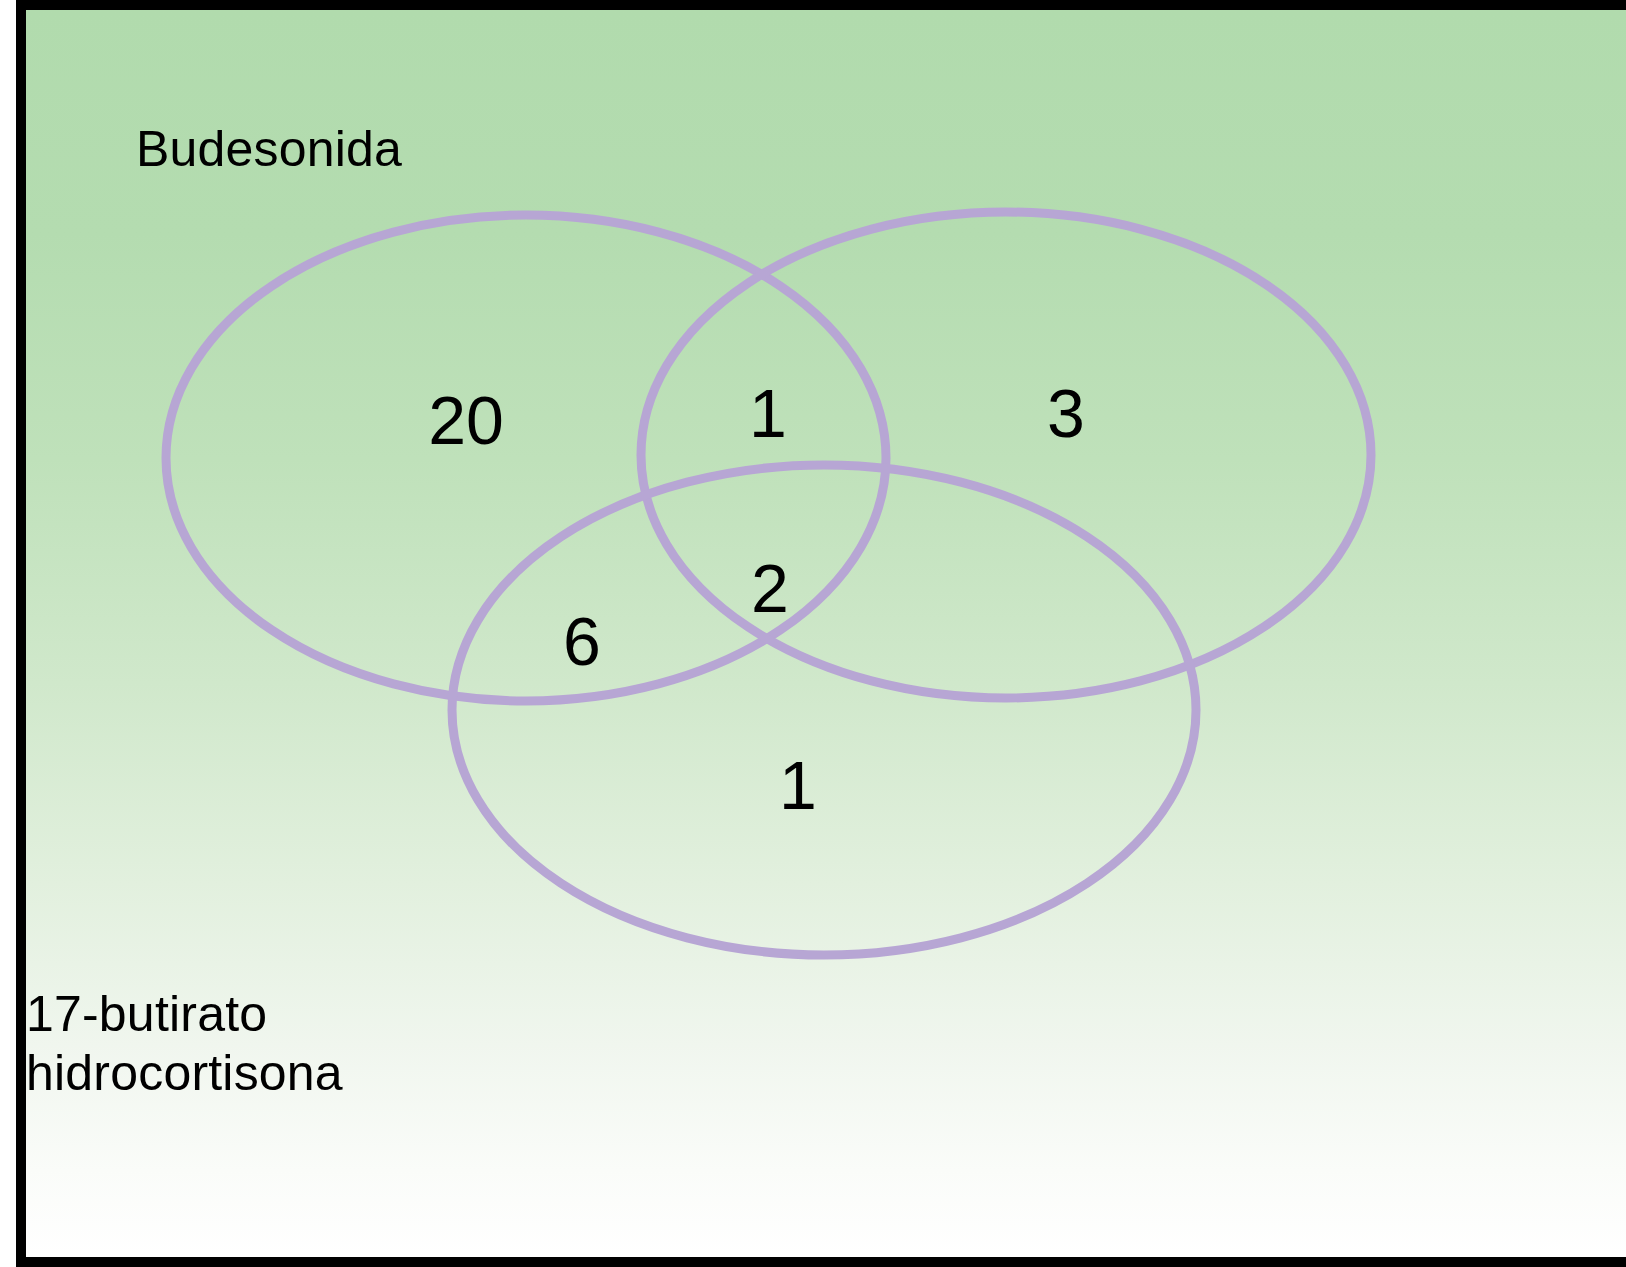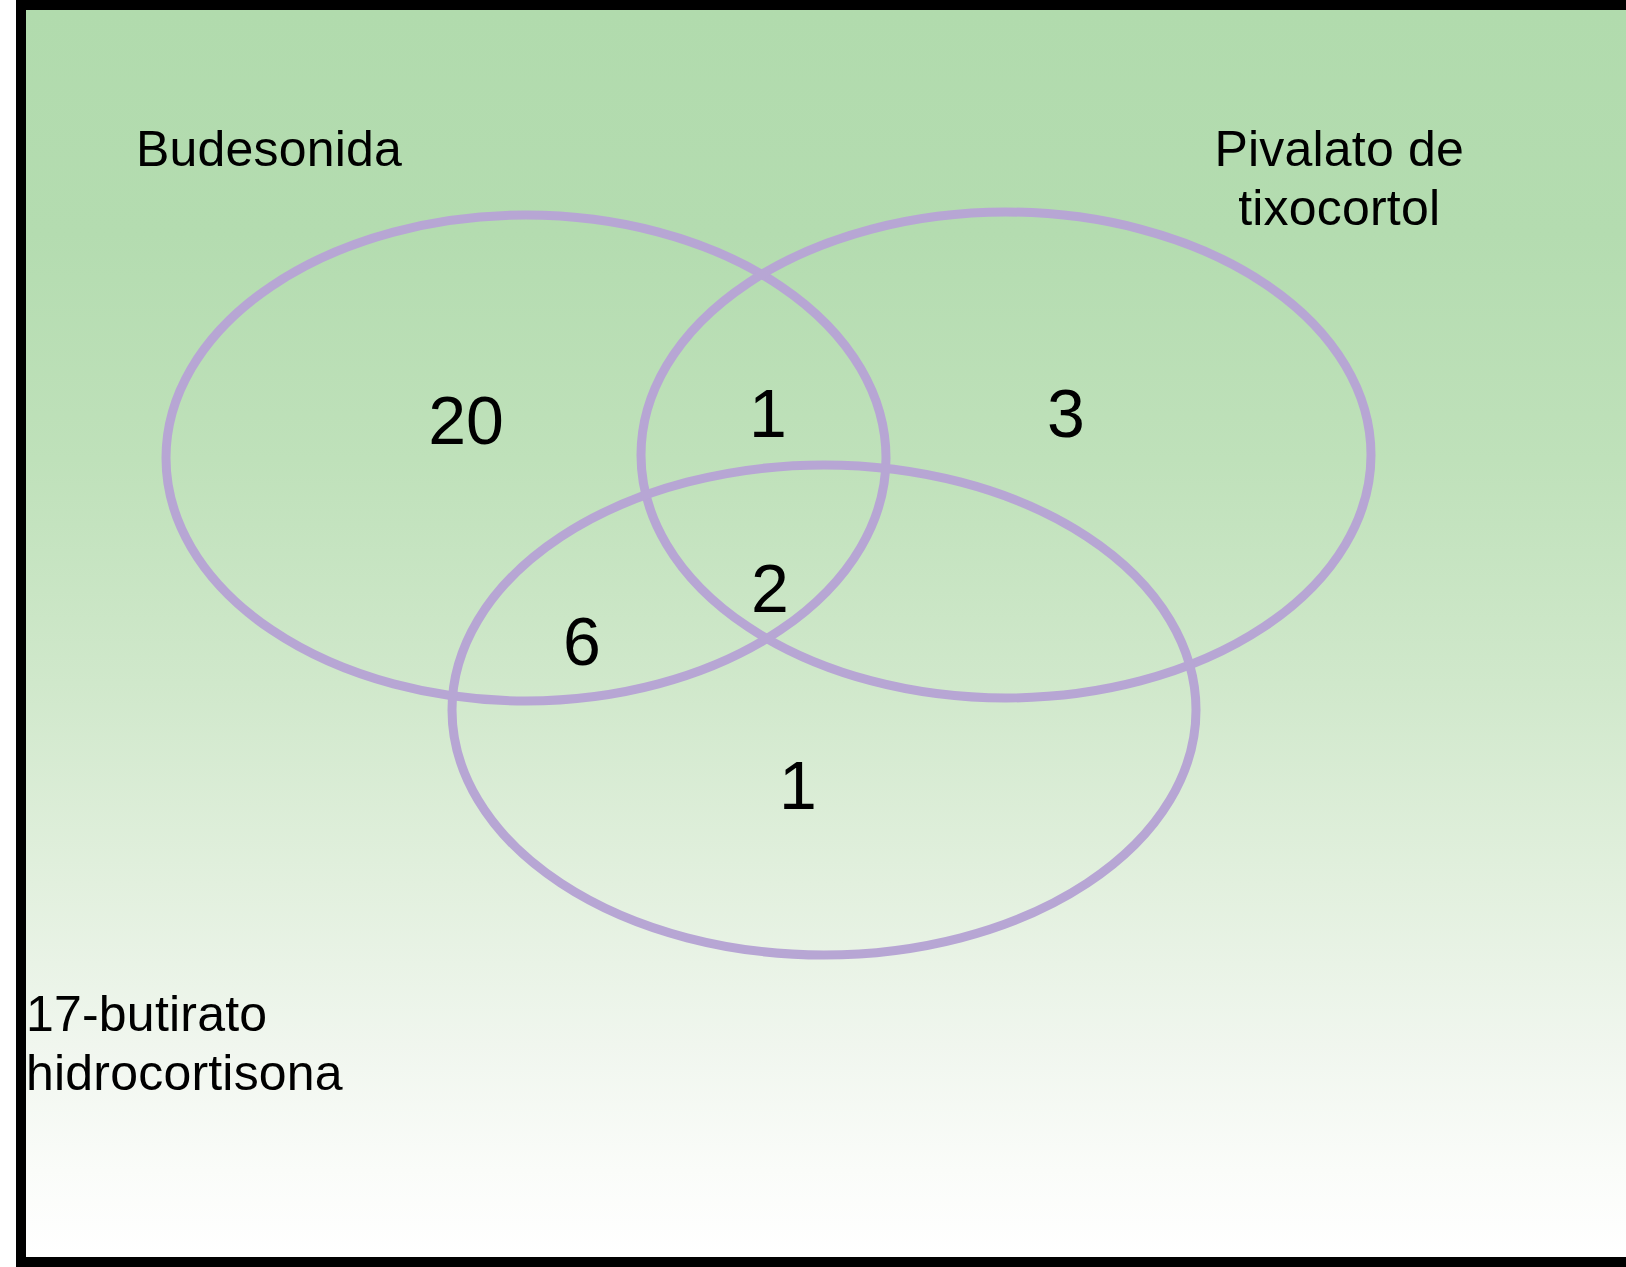--- a/index.html
+++ b/index.html
@@ -84,22 +84,20 @@
 <div id="figure-root">
 
   <svg id="venn-svg" viewBox="0 0 1606 1247" preserveAspectRatio="none">
     <ellipse cx="500" cy="448" rx="360" ry="243" fill="none" stroke="#b7a6d4" stroke-width="9"></ellipse>
     <ellipse cx="980" cy="445" rx="365" ry="243" fill="none" stroke="#b7a6d4" stroke-width="9"></ellipse>
     <ellipse cx="798" cy="700" rx="372" ry="245" fill="none" stroke="#b7a6d4" stroke-width="9"></ellipse>
   </svg>
 
   <div class="set-label label-budesonida">Budesonida</div>
 
-  <div class="set-label label-pivalato">Pivalato de
-tixocortol</div>
 
   <div class="set-label label-hidrocortisona">17-butirato
 hidrocortisona</div>
 
   <div class="region-count" style="left:440px; top:410px;">20</div>
 
   <div class="region-count" style="left:742px; top:403px;">1</div>
 
   <div class="region-count" style="left:1040px; top:403px;">3</div>
 

